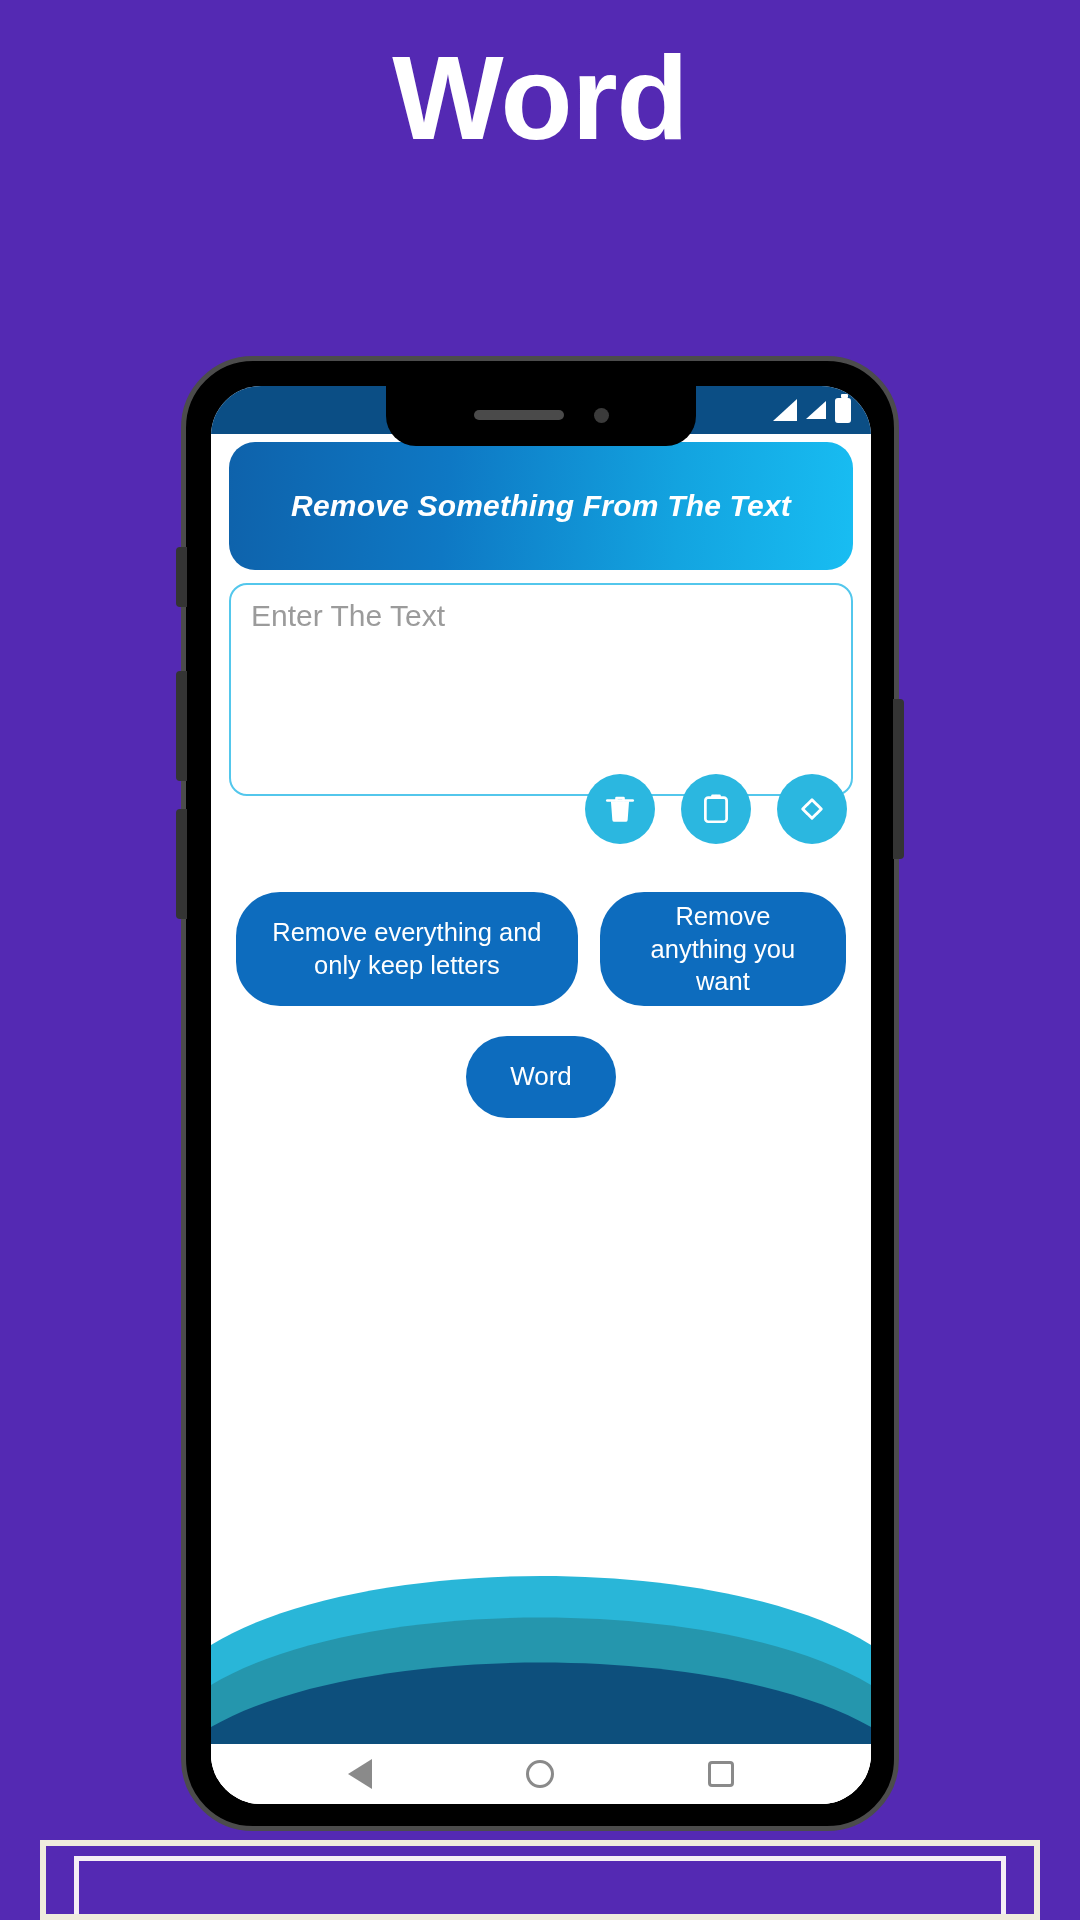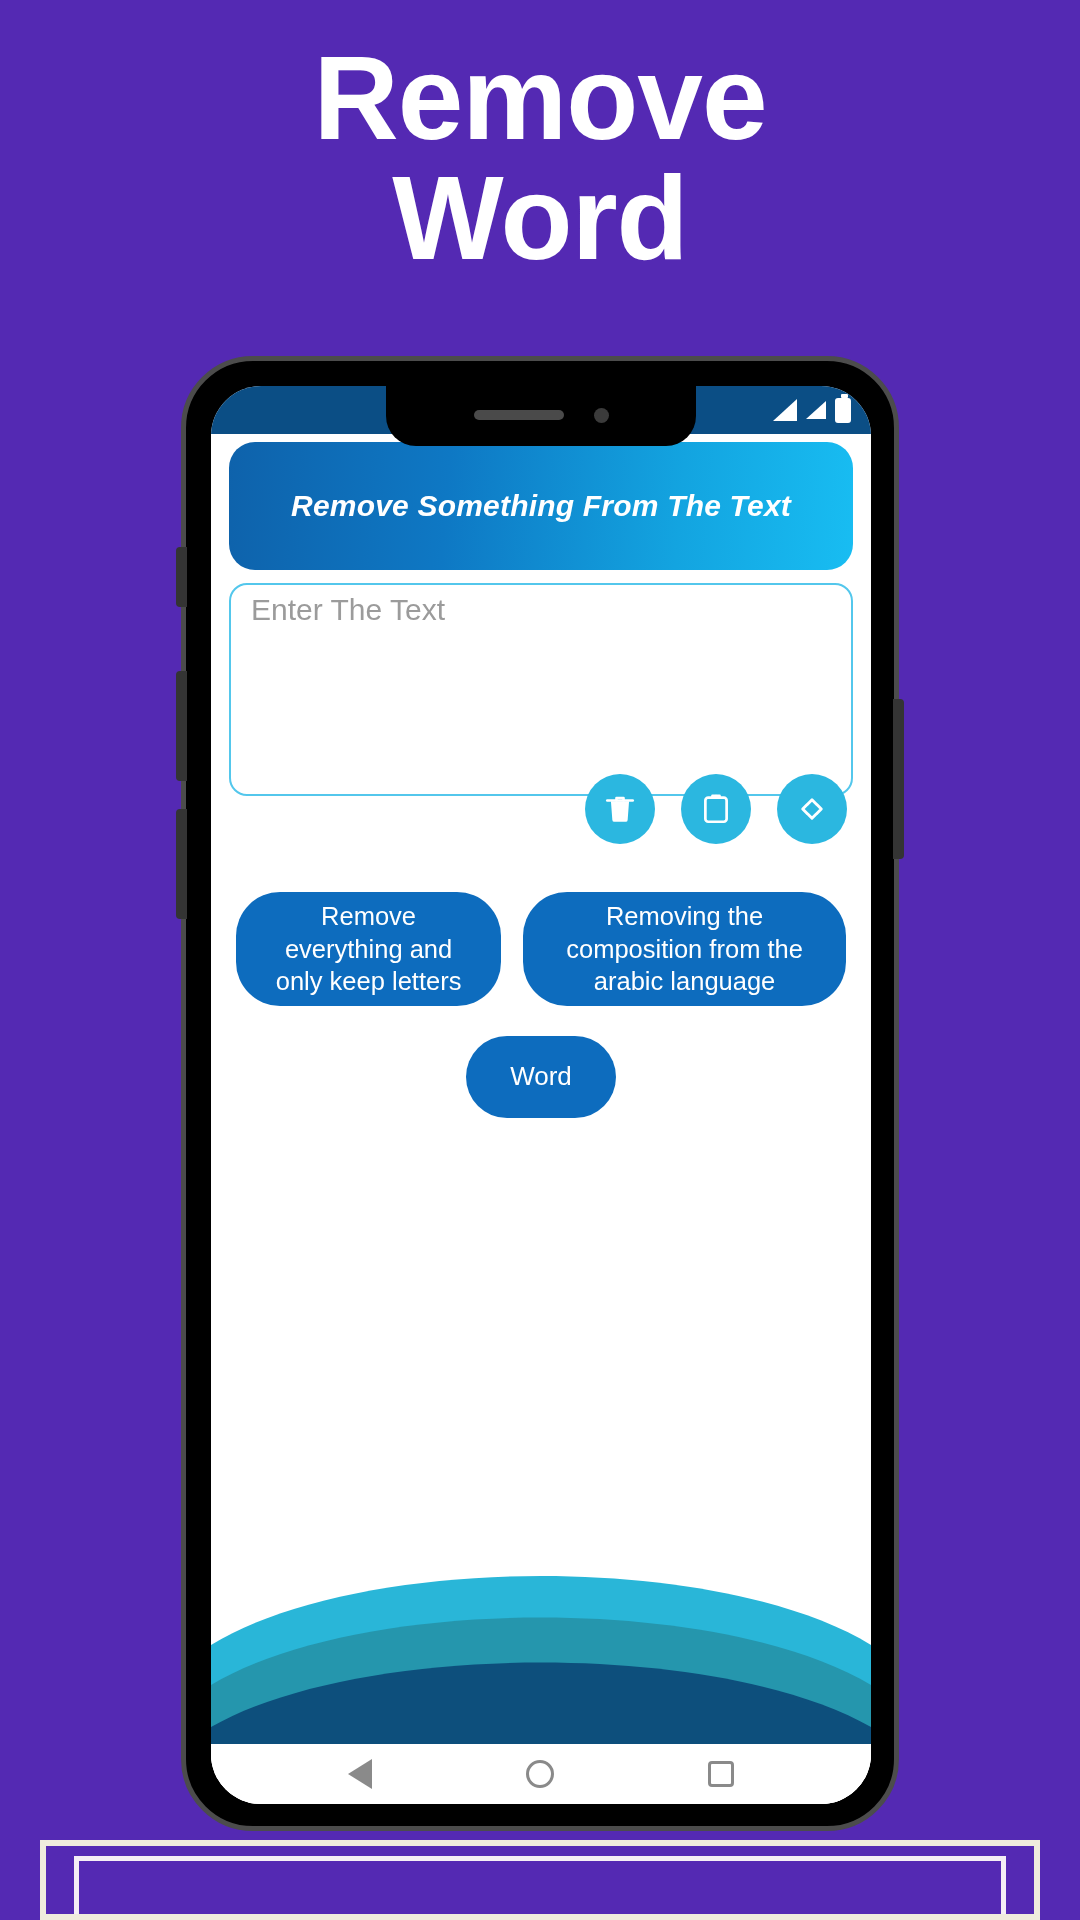--- a/index.html
+++ b/index.html
@@ -149,21 +149,21 @@
     letter-spacing: 0.2px;
     font-style: italic;
   }
 
   .text-input {
     margin-top: 13px;
     height: 213px;
     border: 2px solid #53c7ec;
     border-radius: 18px;
     background: #ffffff;
-    padding: 8px 20px;
+    padding: 14px 20px;
   }
   .text-input .placeholder {
     color: #9b9b9b;
     font-size: 30px;
     line-height: 1.1;
   }
 
   .icon-row {
     display: flex;
     justify-content: flex-end;
@@ -286,21 +286,20 @@
     height: 100%;
     background: #5429b3;
     border: 5px solid #f4eef5;
     border-bottom: none;
   }
 </style>
 </head>
 <body>
 
 <div class="promo-title">
-  <span class="line">Remove</span>
   <span class="line">Word</span>
 </div>
 
 <div class="phone">
 
   <div class="side-btn vol-mute"></div>
   <div class="side-btn vol-up"></div>
   <div class="side-btn vol-down"></div>
   <div class="side-btn power"></div>
 
@@ -355,21 +354,21 @@
               <polyline points="8.6,9.2 5.8,12 8.6,14.8"></polyline>
               <polyline points="15.4,9.2 18.2,12 15.4,14.8"></polyline>
             </svg>
           </span>
         </div>
 
       </div>
 
       <div class="action-list">
         <button class="action-btn">Remove everything and only keep letters</button>
-        <button class="action-btn">Removing the composition from the arabic language</button>
+        <button class="action-btn">Remove anything you want</button>
       </div>
 
       <div class="back-row">
         <button class="back-btn">Word</button>
       </div>
 
     </div>
 
     <div class="waves">
       <svg width="660" height="185" viewBox="0 0 660 185" preserveAspectRatio="none">

